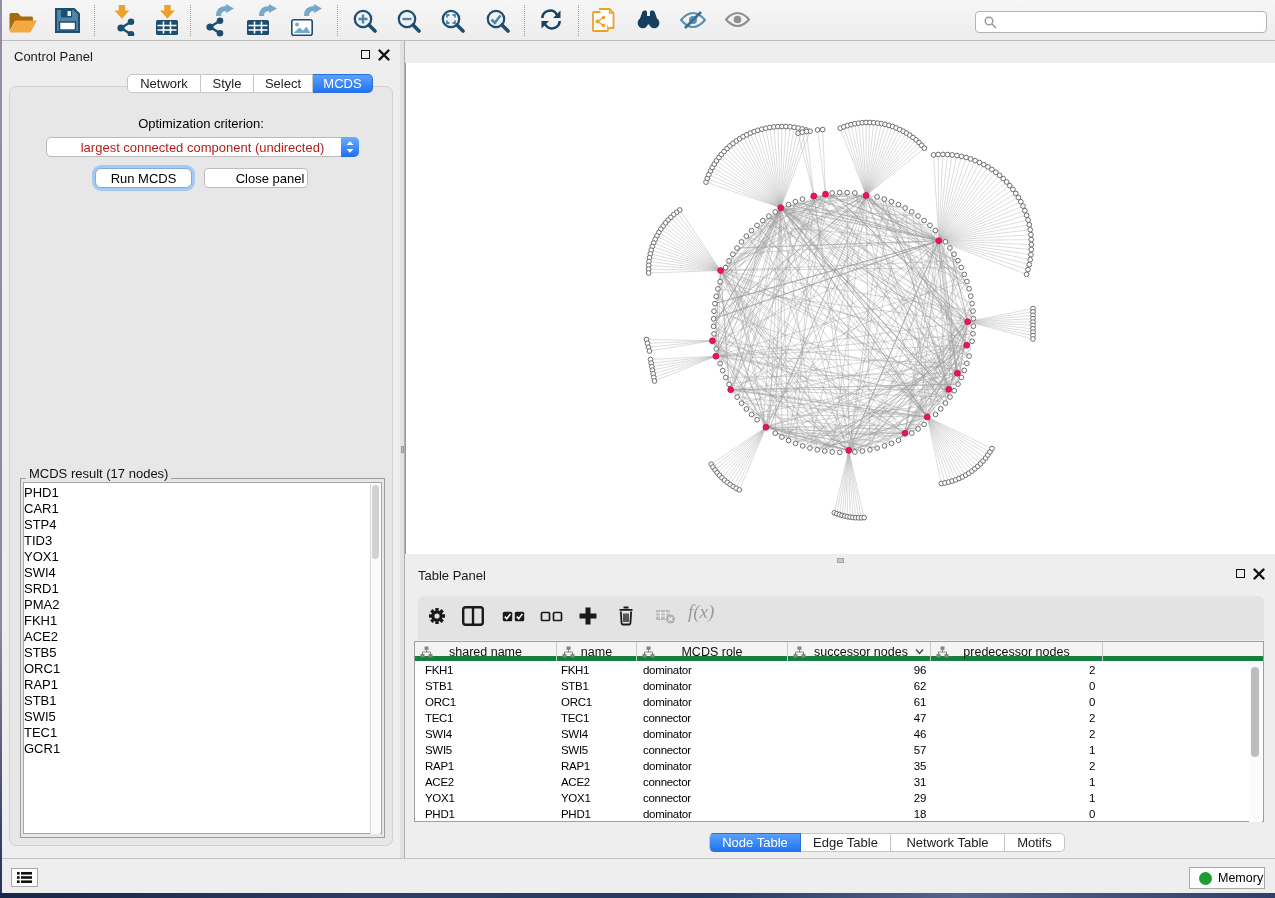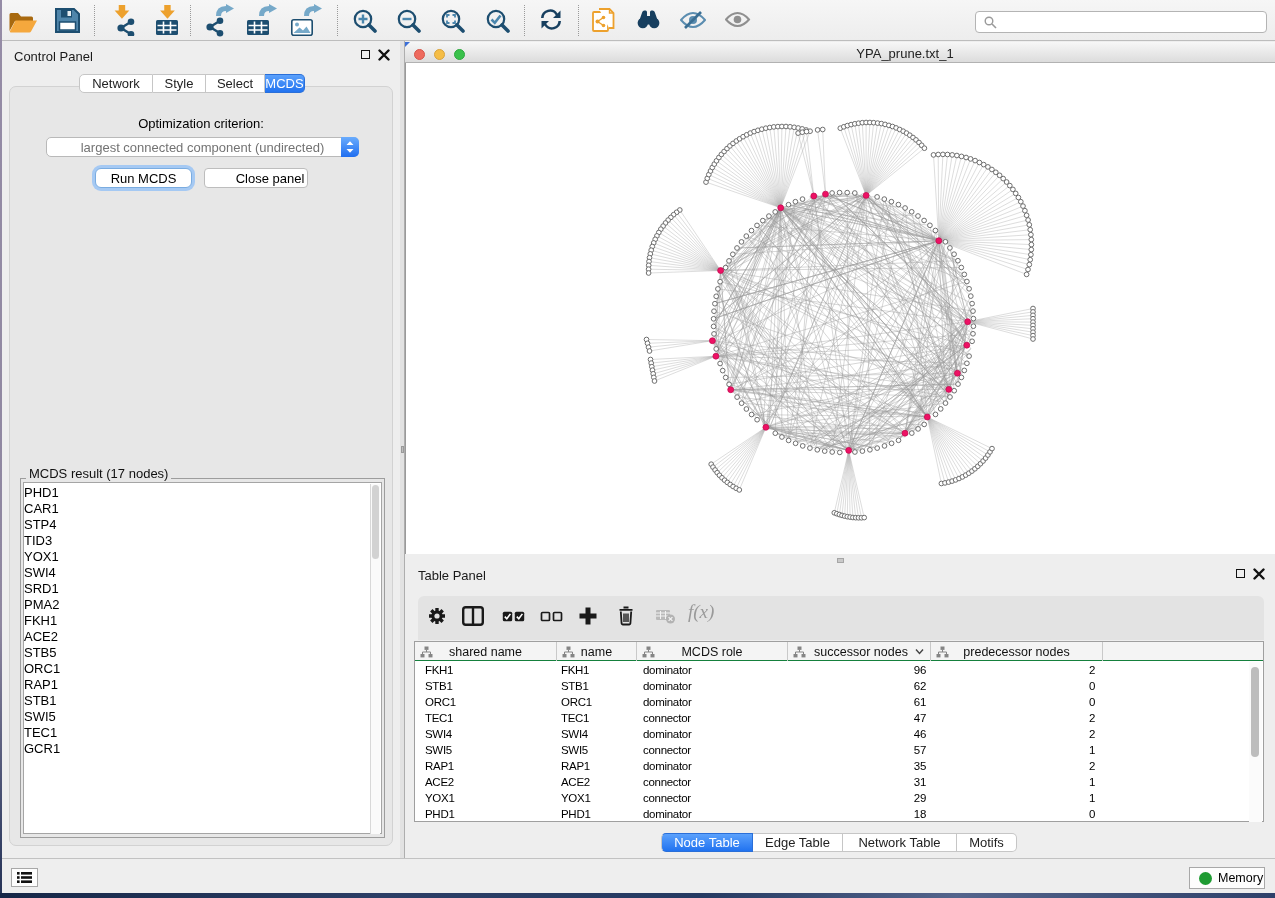--- a/index.html
+++ b/index.html
@@ -15,29 +15,29 @@
   border:1px solid #b4b4b4;border-radius:4px;}
 
 #sliver{left:0;top:0;width:2px;height:893px;z-index:9;
   background:linear-gradient(#958ca6,#8f87a0 70%,#3a4569 93%,#273457);}
 
 #cpanel{left:2px;top:41px;width:398px;height:817px;background:#eeeeee;}
 .ptitle{font-size:13px;color:#1a1a1a;}
 #cpanel-inner{left:7px;top:45px;width:384px;height:760px;background:#e7e7e7;
   border:1px solid #d2d2d2;border-radius:7px;}
 
-.seg{display:flex;height:19px;font-size:13px;color:#222;}
+.seg{display:flex;height:19px;font-size:13px;color:#222;margin-left:48px;}
 .seg .s{background:#fff;border-top:1px solid #c6c6c6;border-bottom:1px solid #c6c6c6;
   border-right:1px solid #c6c6c6;display:flex;align-items:center;justify-content:center;}
 .seg .s:first-child{border-left:1px solid #c6c6c6;border-radius:5px 0 0 5px;}
 .seg .s:last-child{border-radius:0 5px 5px 0;}
 .seg .sel{background:linear-gradient(#5ba1fc,#2173f0);color:#fff;border-color:#2a6fd8;}
 
 #dropdown{left:44px;top:96px;width:313px;height:20px;background:#fff;
-  border:1px solid #b9b9b9;border-radius:5px;font-size:13px;color:#737373;
+  border:1px solid #b9b9b9;border-radius:5px;font-size:13px;color:#b91c1c;
   display:flex;align-items:center;justify-content:center;}
 #dropstep{right:-1px;top:-1px;width:18px;height:20px;border-radius:0 5px 5px 0;
   background:linear-gradient(#6aacfd,#1f6ef0);}
 .btn{background:#fff;border:1px solid #bdbdbd;border-radius:4px;font-size:13px;color:#000;
   display:flex;align-items:center;justify-content:center;}
 
 #fset{left:18px;top:430px;width:365px;height:367px;}
 #fsetbox{left:0;top:7px;width:365px;height:360px;border:1px solid #9d9d9d;}
 #fsetlegend{left:6px;top:-5px;background:#e7e7e7;padding:0 3px;font-size:13px;color:#111;}
 #mlist{left:3px;top:11px;width:359px;height:352px;background:#fff;
@@ -49,21 +49,21 @@
 
 #netwin{left:405px;top:41px;width:870px;height:513px;}
 #nettitle{left:0;top:1px;width:870px;height:21px;
   background:linear-gradient(#f7f7f7,#dcdcdc);border-bottom:1px solid #b2b2b2;}
 .tl{top:7px;width:11px;height:11px;border-radius:50%;}
 #netcanvas{left:0;top:22px;width:870px;height:491px;background:#fff;border-left:1px solid #9a9a9a;}
 
 #tpanel{left:405px;top:554px;width:870px;height:304px;background:#eeeeee;}
 #tp-toolbar{left:13px;top:42px;width:846px;height:44px;background:#e3e3e3;border-radius:6px 6px 0 0;}
 #tp-table{left:9px;top:87px;width:850px;height:181px;background:#fff;border:1px solid #9f9f9f;}
-#thead{left:0;top:0;width:848px;height:19px;background:#f4f4f4;border-bottom:1px solid #15803d;
+#thead{left:0;top:0;width:848px;height:19px;background:#f4f4f4;border-bottom:5px solid #15803d;
   font-size:12.5px;color:#111;}
 .hcell{position:absolute;top:0;height:19px;border-right:1px solid #c9c9c9;
   display:flex;align-items:center;justify-content:center;}
 .trow{position:absolute;left:0;width:848px;height:16px;font-size:11.5px;letter-spacing:-0.3px;color:#000;}
 .tc{position:absolute;top:0;height:16px;line-height:16px;}
 .num{text-align:right;}
 #tscroll{right:1px;top:20px;width:13px;height:160px;background:#fbfbfb;}
 #tthumb{left:2px;top:5px;width:8px;height:90px;background:#bdbdbd;border-radius:5px;}
 
 #btabs{left:256px;top:279px;}
@@ -219,21 +219,21 @@
     <div class="abs ptitle" style="left:12px;top:8px;">Control Panel</div>
     <div class="abs" style="left:359px;top:9px;width:9px;height:9px;border:1.5px solid #111;"></div>
     <svg class="abs" style="left:376px;top:8px" width="12" height="12" viewBox="0 0 12 12">
         <path d="M1.5 1.5 L10.5 10.5 M10.5 1.5 L1.5 10.5" stroke="#111" stroke-width="2.4" stroke-linecap="round"></path>
       </svg>
     <div id="cpanel-inner" class="abs"></div>
     <div class="abs seg" style="left:77px;top:33px;">
       <div class="s" style="width:74px">Network</div>
       <div class="s" style="width:53px">Style</div>
       <div class="s" style="width:59px">Select</div>
-      <div class="s sel" style="width:40px">MCDS</div>
+      <div class="s sel" style="width:60px">MCDS</div>
     </div>
     <div class="abs" style="left:0;top:75px;width:398px;text-align:center;font-size:13px;color:#000;">Optimization criterion:</div>
     <div id="dropdown" class="abs">largest connected component (undirected)
       <div id="dropstep" class="abs"><svg width="18" height="20" viewBox="0 0 18 20">
             <path d="M5.5 8 L9 4.2 L12.5 8 Z M5.5 12 L9 15.8 L12.5 12 Z" fill="#fff"></path>
           </svg></div>
     </div>
     <div class="btn abs" style="left:93px;top:127px;width:97px;height:20px;border-color:#7aace0;box-shadow:0 0 0 3px #a5c9f3;border-radius:6px;">Run MCDS</div>
     <div class="btn abs" style="left:202px;top:127px;width:104px;height:20px;padding-left:28px;">Close panel</div>
     <div id="fset" class="abs">
@@ -245,27 +245,20 @@
           </div>
       </div>
     </div>
   </div>
 
   <div id="vdiv" class="abs">
       <div class="abs" style="left:1px;top:405px;width:3px;height:7px;background:#bdbdbd;border:1px solid #9a9a9a;"></div>
     </div>
 
   <div id="netwin" class="abs">
-    <div id="nettitle" class="abs">
-      <div class="abs tl" style="left:9px;background:#ee6a5e;border:1px solid #d65549;"></div>
-      <div class="abs tl" style="left:29px;background:#f5bd4632;border:1px solid #d9a33c;background:#f5bd46;"></div>
-      <div class="abs tl" style="left:49px;background:#3ac14b;border:1px solid #2ea83f;"></div>
-      <div class="abs" style="left:0;width:1000px;text-align:center;top:4px;font-size:13px;color:#222;">YPA_prune.txt_1</div>
-      <div class="abs" style="left:0;top:0;width:0;height:0;border-left:5px solid #3a6fd8;border-bottom:5px solid transparent;"></div>
-    </div>
     <div id="netcanvas" class="abs">
         <svg width="870" height="491" viewBox="0 0 870 491" style="position:absolute;left:0;top:0">
 <path d="M374.7 144.8L382.6 377.4M374.7 144.8L310.2 285.9M374.7 144.8L563.1 293.1M374.7 144.8L311.9 225.9M374.7 144.8L314.1 218.7M374.7 144.8L308.9 240.7M374.7 144.8L448.9 389M374.7 144.8L307.6 263.4M374.7 144.8L326.9 327.8M374.7 144.8L558.3 307.4M374.7 144.8L463.7 132.2M374.7 144.8L448.8 130M374.7 144.8L316.7 211.6M374.7 144.8L523.9 162.3M374.7 144.8L363 366M374.7 144.8L308.9 278.4M374.7 144.8L307.6 263.4M374.7 144.8L369.3 370.2M374.7 144.8L539.4 178.8M374.7 144.8L314.1 300.5M374.7 144.8L544 334M374.7 144.8L560.9 300.3M374.7 144.8L411.3 386.8M374.7 144.8L314.1 218.7M374.7 144.8L323.1 321.3M374.7 144.8L567 270.8M374.7 144.8L544 334M374.7 144.8L551.9 197.7M374.7 144.8L567.4 255.6M374.7 144.8L335.6 340.2M374.7 144.8L539.5 340.1M374.7 144.8L512 153M374.7 144.8L566.1 240.6M374.7 144.8L356.9 361.5M374.7 144.8L441.2 129.6M374.7 144.8L307.6 263.4M374.7 144.8L441.4 389.4M374.7 144.8L560.9 218.5M374.7 144.8L310.2 285.9M374.7 144.8L566.1 278.3M374.7 144.8L558.3 211.4M374.7 144.8L539.5 340.1M374.7 144.8L375.9 374M374.7 144.8L567.4 263.2M374.7 144.8L548.2 327.7M374.7 144.8L544 334M407.8 133L551.9 197.7M407.8 133L499.1 145M407.8 133L448.9 389M407.8 133L326.8 191.3M407.8 133L563.1 293.1M407.8 133L548.2 327.7M407.8 133L471.1 133.9M407.8 133L558.3 211.4M407.8 133L331.1 334.1M407.8 133L389.6 380.3M419.5 131.1L552 321.1M419.5 131.1L356.8 157.6M419.5 131.1L316.7 211.6M419.5 131.1L335.5 178.9M419.5 131.1L567.4 255.6M419.5 131.1L314.1 218.7M419.5 131.1L314.1 300.5M419.5 131.1L382.6 377.4M460.1 132.4L563.1 225.8M460.1 132.4L356.8 157.6M460.1 132.4L382.6 377.4M460.1 132.4L560.9 218.5M460.1 132.4L567.4 263.2M460.1 132.4L564.8 233.1M460.1 132.4L310.2 285.9M460.1 132.4L363 366M460.1 132.4L331.1 334.1M460.1 132.4L560.9 218.5M460.1 132.4L534.6 173M460.1 132.4L323 197.9M460.1 132.4L316.7 211.6M460.1 132.4L307.6 255.8M460.1 132.4L307.6 255.8M460.1 132.4L403.9 385.1M460.1 132.4L308 270.9M460.1 132.4L403.8 133.9M460.1 132.4L363 366M460.1 132.4L335.6 340.2M460.1 132.4L463.9 386.8M460.1 132.4L534.7 345.9M460.1 132.4L426.2 389M460.1 132.4L529.5 351.4M460.1 132.4L369.2 148.9M460.1 132.4L555.3 204.5M460.1 132.4L564.8 285.7M460.1 132.4L563.1 225.8M460.1 132.4L566.1 278.3M460.1 132.4L345.6 351.5M532.8 177.7L308.9 278.4M532.8 177.7L418.6 130.9M532.8 177.7L418.7 388.1M532.8 177.7L448.8 130M532.8 177.7L448.8 130M532.8 177.7L351 162.4M532.8 177.7L382.5 141.7M532.8 177.7L308.9 240.7M532.8 177.7L456.3 130.9M532.8 177.7L492.4 141.6M532.8 177.7L389.4 138.7M532.8 177.7L418.6 130.9M532.8 177.7L307.6 255.8M532.8 177.7L471.1 133.9M532.8 177.7L555.4 314.4M532.8 177.7L403.9 385.1M532.8 177.7L389.4 138.7M532.8 177.7L331 185M532.8 177.7L308.9 240.7M532.8 177.7L307.6 255.8M532.8 177.7L403.8 133.9M532.8 177.7L548.2 327.7M532.8 177.7L563.1 225.8M532.8 177.7L326.9 327.8M532.8 177.7L433.6 129.6M532.8 177.7L418.6 130.9M532.8 177.7L308.9 240.7M532.8 177.7L326.8 191.3M532.8 177.7L539.5 340.1M532.8 177.7L382.5 141.7M532.8 177.7L478.3 136.1M532.8 177.7L567.4 255.6M532.8 177.7L351.1 356.7M532.8 177.7L552 321.1M532.8 177.7L463.9 386.8M532.8 177.7L331 185M532.8 177.7L307.6 255.8M532.8 177.7L375.7 145.1M532.8 177.7L512.1 365.9M532.8 177.7L356.9 361.5M561.7 258.7L356.8 157.6M561.7 258.7L426.1 130M561.7 258.7L456.4 388.1M561.7 258.7L552 321.1M561.7 258.7L478.5 382.9M561.7 258.7L448.9 389M561.7 258.7L456.4 388.1M561.7 258.7L403.9 385.1M561.7 258.7L426.1 130M561.7 258.7L543.9 184.9M561.7 258.7L543.9 184.9M561.7 258.7L389.4 138.7M561.7 258.7L403.8 133.9M561.7 258.7L375.9 374M561.7 258.7L539.5 340.1M561.7 258.7L311.9 225.9M561.7 258.7L552 321.1M561.7 258.7L539.5 340.1M561.7 258.7L340.3 173.1M561.7 258.7L426.1 130M560.8 282.2L448.8 130M560.8 282.2L471.1 133.9M560.8 282.2L463.7 132.2M560.8 282.2L323.1 321.3M560.8 282.2L492.5 377.3M560.8 282.2L448.9 389M560.8 282.2L314.1 218.7M560.8 282.2L418.7 388.1M560.8 282.2L534.6 173M560.8 282.2L335.6 340.2M560.8 282.2L492.5 377.3M560.8 282.2L411.3 386.8M560.8 282.2L389.6 380.3M560.8 282.2L411.3 386.8M560.8 282.2L375.7 145.1M560.8 282.2L418.7 388.1M551.4 310.2L505.8 370.1M551.4 310.2L362.9 153.1M551.4 310.2L362.9 153.1M551.4 310.2L492.5 377.3M551.4 310.2L345.6 351.5M551.4 310.2L512 153M551.4 310.2L534.6 173M551.4 310.2L523.9 162.3M551.4 310.2L463.9 386.8M551.4 310.2L396.7 382.9M551.4 310.2L529.4 167.5M551.4 310.2L411.3 386.8M551.4 310.2L512.1 365.9M551.4 310.2L319.7 314.5M542.8 326.4L411.1 132.2M542.8 326.4L567.4 263.2M542.8 326.4L492.5 377.3M542.8 326.4L311.9 293.2M542.8 326.4L319.6 204.6M542.8 326.4L356.8 157.6M542.8 326.4L389.6 380.3M542.8 326.4L505.7 148.8M542.8 326.4L478.3 136.1M542.8 326.4L448.8 130M542.8 326.4L485.4 138.7M542.8 326.4L308 248.2M542.8 326.4L478.3 136.1M542.8 326.4L369.2 148.9M542.8 326.4L548.1 191.2M542.8 326.4L448.9 389M521.3 354L448.8 130M521.3 354L375.7 145.1M521.3 354L411.3 386.8M521.3 354L396.5 136.1M521.3 354L351 162.4M521.3 354L558.3 307.4M521.3 354L345.6 351.5M521.3 354L551.9 197.7M521.3 354L369.2 148.9M521.3 354L340.3 173.1M521.3 354L335.6 340.2M521.3 354L566.1 240.6M521.3 354L499.1 145M521.3 354L331.1 334.1M521.3 354L345.5 167.6M521.3 354L326.9 327.8M521.3 354L411.3 386.8M521.3 354L382.5 141.7M521.3 354L351 162.4M521.3 354L310.2 285.9M521.3 354L375.7 145.1M521.3 354L362.9 153.1M499 370.2L307.6 263.4M499 370.2L363 366M499 370.2L403.9 385.1M499 370.2L529.4 167.5M499 370.2L340.3 173.1M499 370.2L345.6 351.5M499 370.2L567 248.1M499 370.2L567.4 255.6M499 370.2L539.4 178.8M499 370.2L564.8 285.7M499 370.2L308.9 240.7M499 370.2L323.1 321.3M499 370.2L375.9 374M499 370.2L564.8 233.1M499 370.2L308 270.9M499 370.2L310.2 233.3M499 370.2L566.1 240.6M499 370.2L369.3 370.2M442.7 387.4L369.3 370.2M442.7 387.4L567 248.1M442.7 387.4L356.9 361.5M442.7 387.4L499.1 145M442.7 387.4L441.2 129.6M442.7 387.4L311.9 293.2M442.7 387.4L564.8 285.7M442.7 387.4L478.3 136.1M442.7 387.4L534.6 173M442.7 387.4L567.4 263.2M442.7 387.4L543.9 184.9M442.7 387.4L314.1 218.7M442.7 387.4L512.1 365.9M442.7 387.4L505.8 370.1M442.7 387.4L534.6 173M442.7 387.4L351 162.4M442.7 387.4L375.9 374M442.7 387.4L307.6 263.4M442.7 387.4L369.3 370.2M442.7 387.4L548.2 327.7M442.7 387.4L560.9 218.5M442.7 387.4L518.2 361.4M442.7 387.4L307.6 255.8M442.7 387.4L558.3 211.4M442.7 387.4L558.3 307.4M442.7 387.4L485.4 138.7M359.9 364.3L323 197.9M359.9 364.3L558.3 307.4M359.9 364.3L512.1 365.9M359.9 364.3L308 270.9M359.9 364.3L471.1 133.9M359.9 364.3L471.2 385.1M359.9 364.3L448.9 389M359.9 364.3L389.4 138.7M359.9 364.3L308.9 278.4M359.9 364.3L426.1 130M359.9 364.3L326.8 191.3M359.9 364.3L471.2 385.1M359.9 364.3L311.9 225.9M359.9 364.3L456.4 388.1M359.9 364.3L311.9 225.9M359.9 364.3L485.4 138.7M359.9 364.3L560.9 300.3M359.9 364.3L499.3 373.9M359.9 364.3L485.6 380.3M359.9 364.3L518.2 361.4M359.9 364.3L448.9 389M359.9 364.3L539.5 340.1M324.7 326.7L552 321.1M324.7 326.7L552 321.1M324.7 326.7L389.4 138.7M324.7 326.7L544 334M324.7 326.7L560.9 300.3M324.7 326.7L375.9 374M324.7 326.7L529.5 351.4M324.7 326.7L375.9 374M324.7 326.7L411.1 132.2M324.7 326.7L558.3 211.4M324.7 326.7L433.8 389.4M324.7 326.7L356.8 157.6M309.9 293.2L567 270.8M309.9 293.2L375.7 145.1M309.9 293.2L560.9 300.3M309.9 293.2L560.9 218.5M309.9 293.2L311.9 225.9M309.9 293.2L544 334M309.9 293.2L375.7 145.1M309.9 293.2L463.7 132.2M309.9 293.2L505.7 148.8M306.4 277.7L558.3 307.4M306.4 277.7L539.5 340.1M306.4 277.7L351.1 356.7M306.4 277.7L396.7 382.9M306.4 277.7L363 366M306.4 277.7L456.3 130.9M306.4 277.7L485.6 380.3M306.4 277.7L426.2 389M314.6 207.5L323.1 321.3M314.6 207.5L456.3 130.9M314.6 207.5L433.6 129.6M314.6 207.5L551.9 197.7M314.6 207.5L433.8 389.4M314.6 207.5L411.3 386.8M314.6 207.5L441.4 389.4M314.6 207.5L369.2 148.9M314.6 207.5L362.9 153.1M314.6 207.5L369.2 148.9M314.6 207.5L456.4 388.1M314.6 207.5L485.6 380.3M314.6 207.5L307.6 263.4M314.6 207.5L505.8 370.1M314.6 207.5L548.2 327.7M314.6 207.5L382.6 377.4M314.6 207.5L426.2 389M314.6 207.5L323.1 321.3M314.6 207.5L512.1 365.9M314.6 207.5L311.9 293.2M314.6 207.5L308.9 278.4M314.6 207.5L448.9 389M314.6 207.5L403.9 385.1M314.6 207.5L567 248.1M314.6 207.5L563.1 293.1M314.6 207.5L555.3 204.5M374.7 144.8L560.8 282.2M374.7 144.8L521.3 354M374.7 144.8L306.4 277.7M407.8 133L442.7 387.4M407.8 133L359.9 364.3M407.8 133L309.9 293.2M419.5 131.1L551.4 310.2M419.5 131.1L324.7 326.7M419.5 131.1L314.6 207.5M460.1 132.4L560.8 282.2M460.1 132.4L314.6 207.5M532.8 177.7L561.7 258.7M532.8 177.7L499 370.2M532.8 177.7L442.7 387.4M561.7 258.7L521.3 354M561.7 258.7L442.7 387.4M561.7 258.7L309.9 293.2M560.8 282.2L499 370.2M560.8 282.2L359.9 364.3M560.8 282.2L309.9 293.2M551.4 310.2L542.8 326.4M551.4 310.2L314.6 207.5M542.8 326.4L521.3 354M542.8 326.4L324.7 326.7M521.3 354L499 370.2M521.3 354L324.7 326.7M442.7 387.4L309.9 293.2M442.7 387.4L306.4 277.7M324.7 326.7L306.4 277.7" stroke="#9b9b9b" stroke-width="0.5" fill="none" opacity="0.8"></path>
 <path d="M374.7 144.8L300 119.1M374.7 144.8L301.3 115.3M374.7 144.8L302.8 111.6M374.7 144.8L304.5 108M374.7 144.8L306.3 104.5M374.7 144.8L308.3 101.1M374.7 144.8L310.5 97.8M374.7 144.8L312.9 94.5M374.7 144.8L315.4 91.4M374.7 144.8L318.1 88.5M374.7 144.8L321 85.6M374.7 144.8L323.9 82.9M374.7 144.8L327 80.4M374.7 144.8L330.3 78M374.7 144.8L333.6 75.8M374.7 144.8L337.1 73.7M374.7 144.8L340.7 71.8M374.7 144.8L344.3 70.1M374.7 144.8L348.1 68.6M374.7 144.8L351.9 67.3M374.7 144.8L355.8 66.2M374.7 144.8L359.8 65.2M374.7 144.8L363.8 64.5M374.7 144.8L367.8 63.9M374.7 144.8L371.9 63.6M374.7 144.8L375.9 63.5M374.7 144.8L380 63.5M374.7 144.8L384.1 63.8M374.7 144.8L388.2 64.3M374.7 144.8L392.2 65M374.7 144.8L396.2 65.9M374.7 144.8L400.2 67M374.7 144.8L404.1 68.2M407.8 133L392.1 70.1M407.8 133L396.3 69.2M407.8 133L400.5 68.6M419.5 131.1L411.6 66.9M419.5 131.1L416.7 66.5M460.1 132.4L434.3 65.2M460.1 132.4L437.8 63.8M460.1 132.4L441.4 62.6M460.1 132.4L445.1 61.6M460.1 132.4L448.8 60.8M460.1 132.4L452.5 60.2M460.1 132.4L456.3 59.7M460.1 132.4L460.1 59.5M460.1 132.4L463.9 59.5M460.1 132.4L467.7 59.7M460.1 132.4L471.6 60.1M460.1 132.4L475.4 60.6M460.1 132.4L479.1 61.4M460.1 132.4L482.9 62.4M460.1 132.4L486.5 63.5M460.1 132.4L490.1 64.9M460.1 132.4L493.7 66.5M460.1 132.4L497.2 68.2M460.1 132.4L500.5 70.1M460.1 132.4L503.8 72.2M460.1 132.4L507 74.5M460.1 132.4L510 76.9M460.1 132.4L513 79.5M460.1 132.4L515.7 82.3M460.1 132.4L518.4 85.2M532.8 177.7L527.5 91.9M532.8 177.7L532.2 91.5M532.8 177.7L536.9 91.4M532.8 177.7L541.5 91.5M532.8 177.7L546.2 91.9M532.8 177.7L550.9 92.5M532.8 177.7L555.5 93.4M532.8 177.7L560.1 94.5M532.8 177.7L564.6 95.9M532.8 177.7L569.1 97.6M532.8 177.7L573.4 99.5M532.8 177.7L577.7 101.6M532.8 177.7L581.9 103.9M532.8 177.7L585.9 106.5M532.8 177.7L589.8 109.3M532.8 177.7L593.6 112.3M532.8 177.7L597.2 115.6M532.8 177.7L600.6 119M532.8 177.7L603.8 122.6M532.8 177.7L606.9 126.4M532.8 177.7L609.7 130.4M532.8 177.7L612.4 134.5M532.8 177.7L614.8 138.7M532.8 177.7L617 143.1M532.8 177.7L618.9 147.7M532.8 177.7L620.6 152.3M532.8 177.7L622.1 157M532.8 177.7L623.3 161.8M532.8 177.7L624.2 166.7M532.8 177.7L624.9 171.7M532.8 177.7L625.3 176.6M532.8 177.7L625.4 181.6M532.8 177.7L625.3 186.6M532.8 177.7L624.9 191.7M532.8 177.7L624.2 196.7M532.8 177.7L623.3 201.6M532.8 177.7L622 206.5M532.8 177.7L620.6 211.4M314.6 207.5L273.8 147M314.6 207.5L270.6 149.3M314.6 207.5L267.6 151.7M314.6 207.5L264.8 154.4M314.6 207.5L262.1 157.1M314.6 207.5L259.5 160M314.6 207.5L257.1 163.1M314.6 207.5L254.8 166.2M314.6 207.5L252.8 169.5M314.6 207.5L250.9 172.9M314.6 207.5L249.2 176.3M314.6 207.5L247.7 179.9M314.6 207.5L246.3 183.5M314.6 207.5L245.2 187.2M314.6 207.5L244.3 190.9M314.6 207.5L243.5 194.7M314.6 207.5L243 198.5M314.6 207.5L242.7 202.3M314.6 207.5L242.6 206.2M314.6 207.5L242.6 210M359.9 364.3L305.2 401.2M359.9 364.3L307 404.1M359.9 364.3L309.1 407M359.9 364.3L311.2 409.7M359.9 364.3L313.5 412.3M359.9 364.3L316 414.8M359.9 364.3L318.6 417.2M359.9 364.3L321.3 419.4M359.9 364.3L324.2 421.5M359.9 364.3L327.1 423.5M359.9 364.3L330.2 425.3M359.9 364.3L333.3 426.9M442.7 387.4L428.3 449.8M442.7 387.4L430.8 450.7M442.7 387.4L433.4 451.6M442.7 387.4L436 452.4M442.7 387.4L438.6 453.1M442.7 387.4L441.3 453.7M442.7 387.4L444.1 454.1M442.7 387.4L446.9 454.5M442.7 387.4L449.7 454.7M442.7 387.4L452.5 454.8M442.7 387.4L455.4 454.8M442.7 387.4L458.2 454.6M521.3 354L535.4 420.5M521.3 354L539 419.9M521.3 354L542.6 419.1M521.3 354L546.1 418.1M521.3 354L549.6 416.9M521.3 354L553 415.5M521.3 354L556.4 413.9M521.3 354L559.7 412.1M521.3 354L562.8 410.2M521.3 354L565.9 408.1M521.3 354L568.9 405.8M521.3 354L571.8 403.3M521.3 354L574.5 400.7M521.3 354L577.1 398M521.3 354L579.6 395.1M521.3 354L581.9 392M521.3 354L584 388.9M521.3 354L586 385.6M561.7 258.7L627 245.5M561.7 258.7L627 248.9M561.7 258.7L627 252.3M561.7 258.7L627 255.7M561.7 258.7L627 259.1M561.7 258.7L627 262.4M561.7 258.7L627 265.8M561.7 258.7L627 269.2M561.7 258.7L627 272.6M561.7 258.7L627 276M306.4 277.7L240.5 276.5M306.4 277.7L241.5 280.3M306.4 277.7L242.5 284.2M306.4 277.7L243.5 288M309.9 293.2L244.5 296.5M309.9 293.2L245.2 300.1M309.9 293.2L245.8 303.7M309.9 293.2L246.5 307.2M309.9 293.2L247.2 310.8M309.9 293.2L247.8 314.4M309.9 293.2L248.5 318" stroke="#b2b2b2" stroke-width="0.55" fill="none" opacity="0.8"></path>
 <g class="wn" fill="#fff" stroke="#6e6e6e" stroke-width="1">
             <circle cx="567.4" cy="255.6"></circle>
             <circle cx="567" cy="248.1"></circle>
             <circle cx="566.1" cy="240.6"></circle>
             <circle cx="564.8" cy="233.1"></circle>
             <circle cx="563.1" cy="225.8"></circle>

